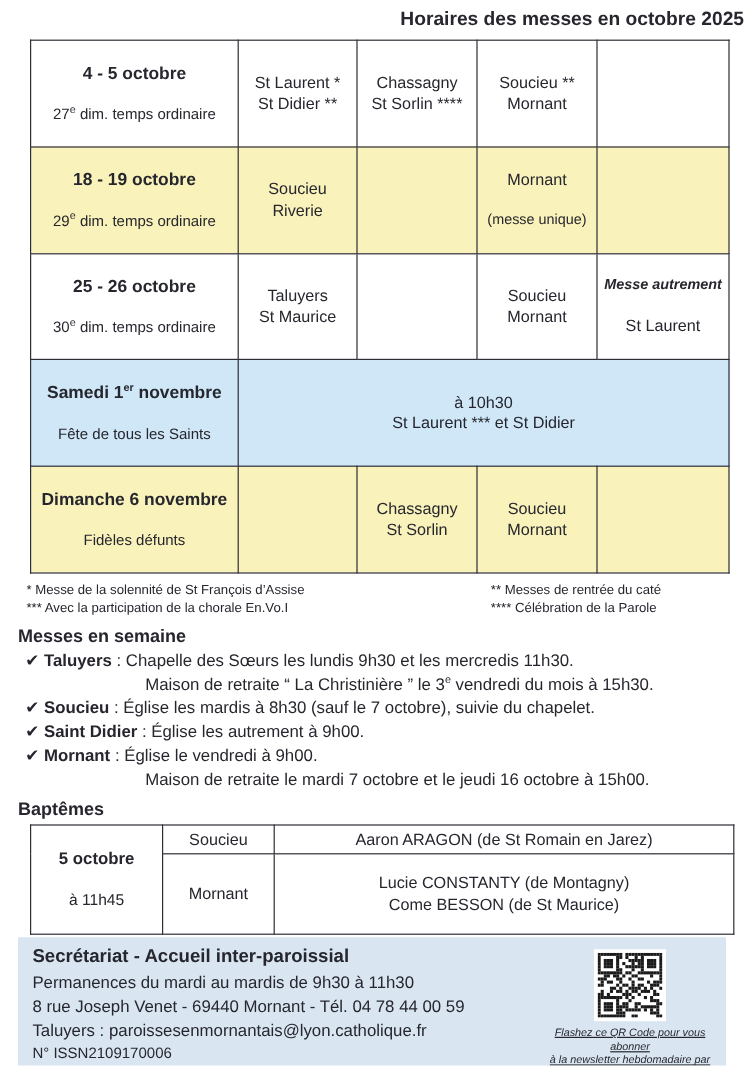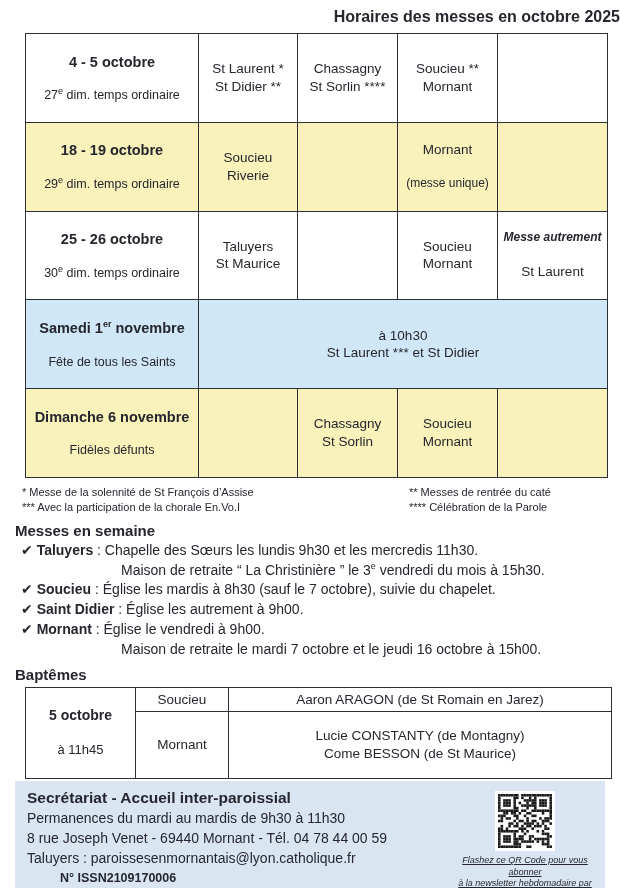--- a/index.html
+++ b/index.html
@@ -51,21 +51,21 @@
   .btable .gdate{ font-weight:bold; font-size:14px; }
   .btable .gtime{ font-size:13px; font-weight:normal; }
   .btable td.one{ height:24px; }
 
   
   .footer{ position:absolute; left:15px; top:781px; width:590px; height:114px;
     background:var(--footer-blue); display:flex; padding:8px 10px 6px 12px; }
   .footer .fl{ flex:1; }
   .footer .ftitle{ font-weight:bold; font-size:15.5px; margin-bottom:2px; }
   .footer .fline{ font-size:14px; line-height:1.42; }
-  .footer .issn{ font-weight:bold; font-size:12.5px; margin-top:2px;margin-left:33px; }
+  .footer .issn{ font-weight:normal; font-size:12.5px; margin-top:2px; }
   .footer .fr{ width:140px; text-align:center;text-decoration:underline; }
   .qr-box{ width:60px; height:60px; background:#fff; margin:2px auto 4px auto; padding:3px; }
   .qr-box svg{ display:block; width:54px; height:54px; }
   .qr-caption{ font-size:9px; font-style:italic; line-height:1.3; white-space:pre-line; }
 </style>
 </head>
 <body>
 
 <div class="page">
 

